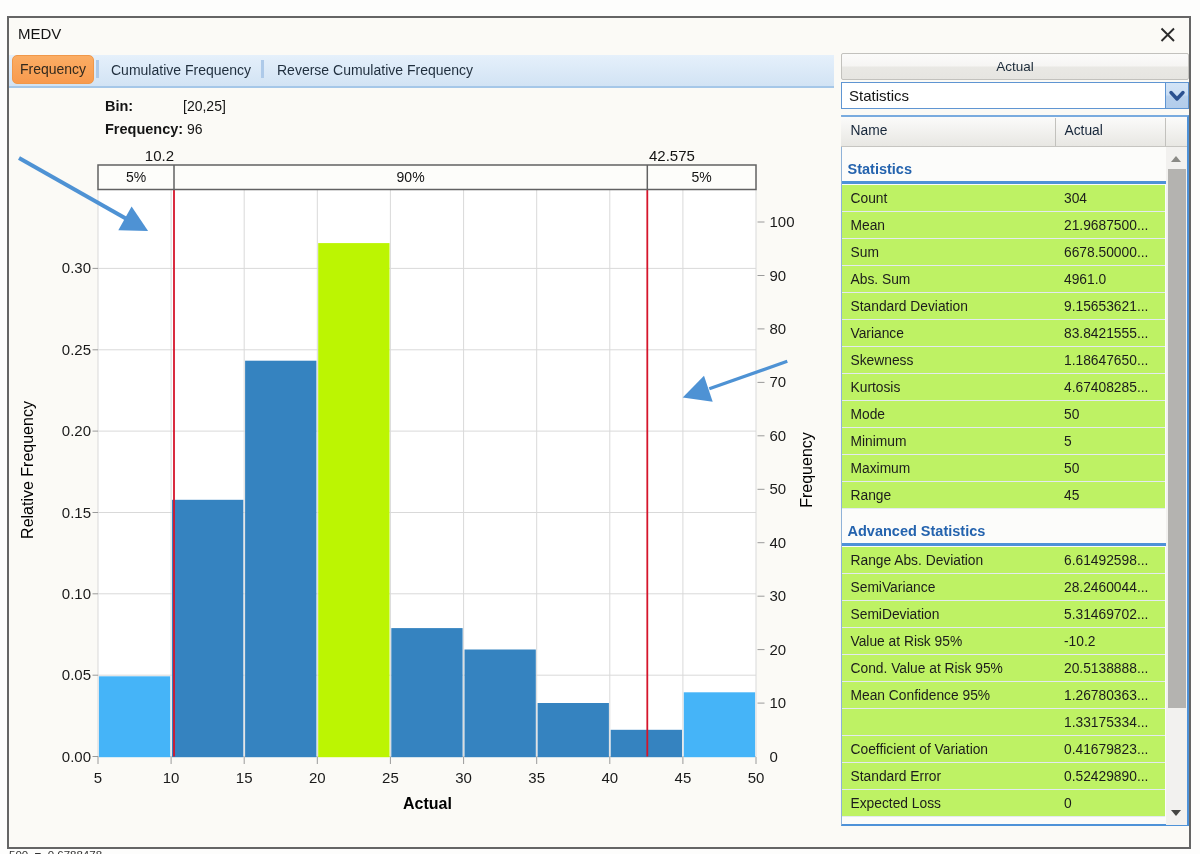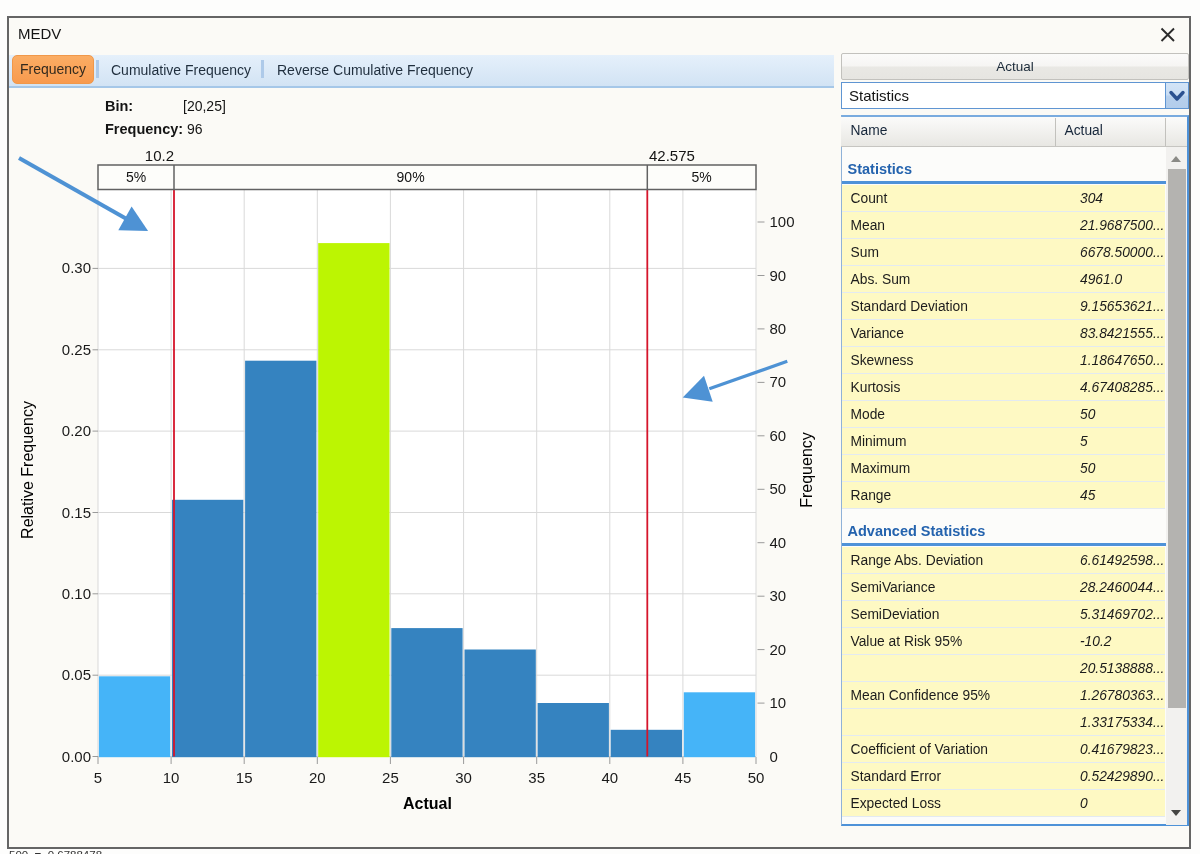--- a/index.html
+++ b/index.html
@@ -23,24 +23,24 @@
   background:#fff;border:1px solid #5f95d2;font-size:15px;color:#141414;line-height:25px;}
 #dropdown .txt{position:absolute;left:7px;top:0;}
 #ddbtn{position:absolute;right:0;top:0;width:23px;height:25px;
   background:linear-gradient(#d3e4f6 0%,#cadef4 45%,#b6cfec 55%,#b3cdeb 100%);border-left:1px solid #5f95d2;box-sizing:border-box;}
 #tbl{position:absolute;left:841px;top:115px;width:348px;height:711px;box-sizing:border-box;
   border:2px solid #4e92d8;border-top:2px solid #79abdf;border-left:1px solid #8fb2d8;background:#fcfcfa;}
 #thead{position:absolute;left:841px;top:117px;width:346px;height:30px;box-sizing:border-box;
   background:linear-gradient(#fbfbfa,#e8e7e3);border-bottom:1px solid #c6c5c1;}
 .hcell{position:absolute;top:117px;height:30px;line-height:28px;font-size:13.8px;color:#16263a;}
 .hsep{position:absolute;top:118px;width:1px;height:28px;background:#c2c1bd;}
-.row{position:absolute;left:842px;width:323px;height:27px;background:#fef9c3;
+.row{position:absolute;left:842px;width:323px;height:27px;background:#bef264;
   border-bottom:1px solid #e3eaf1;box-sizing:border-box;}
 .rname{position:absolute;left:8.5px;font-size:13.8px;color:#1c1c1c;height:27px;line-height:28px;}
-.rval{position:absolute;left:238px;font-size:13.8px;color:#1c1c1c;height:27px;line-height:28px;font-style:italic;}
+.rval{position:absolute;left:222px;font-size:13.8px;color:#1c1c1c;height:27px;line-height:28px;}
 .sect{position:absolute;left:847.5px;font-size:14.5px;font-weight:bold;color:#2463ae;}
 .sline{position:absolute;left:842px;width:323.5px;height:2.5px;background:#4e92d8;}
 #sbar{position:absolute;left:1165.5px;top:147px;width:21.5px;height:678px;background:#f2f1ef;}
 #sthumb{position:absolute;left:1167.5px;top:169px;width:18px;height:539px;background:#b4b3b0;}
 .sarrow{position:absolute;width:0;height:0;border-left:5.5px solid transparent;border-right:5.5px solid transparent;}
 </style>
 </head>
 <body>
 <div id="win"></div>
 <div id="title">MEDV</div>
@@ -276,20 +276,21 @@
   </div>
 <div class="row" style="top:600.5px">
     <span class="rname">SemiDeviation</span>
     <span class="rval">5.31469702...</span>
   </div>
 <div class="row" style="top:627.5px">
     <span class="rname">Value at Risk 95%</span>
     <span class="rval">-10.2</span>
   </div>
 <div class="row" style="top:654.5px">
+    <span class="rname">Cond. Value at Risk 95%</span>
     <span class="rval">20.5138888...</span>
   </div>
 <div class="row" style="top:681.5px">
     <span class="rname">Mean Confidence 95%</span>
     <span class="rval">1.26780363...</span>
   </div>
 <div class="row" style="top:708.5px">
     <span class="rval">1.33175334...</span>
   </div>
 <div class="row" style="top:735.5px">

